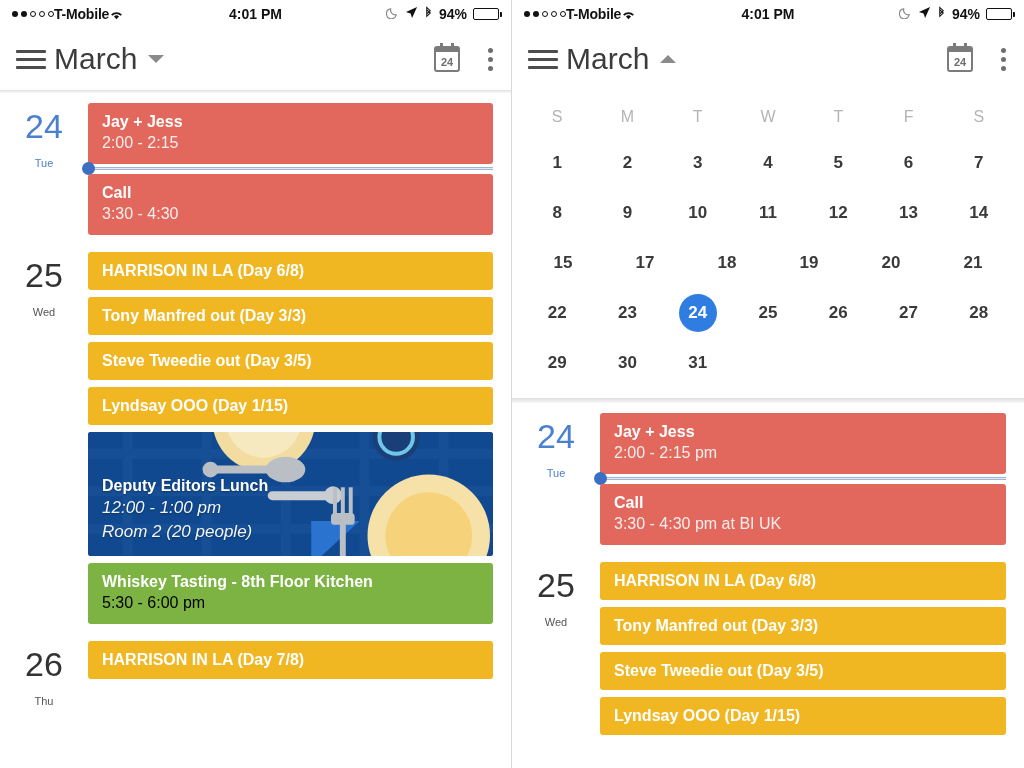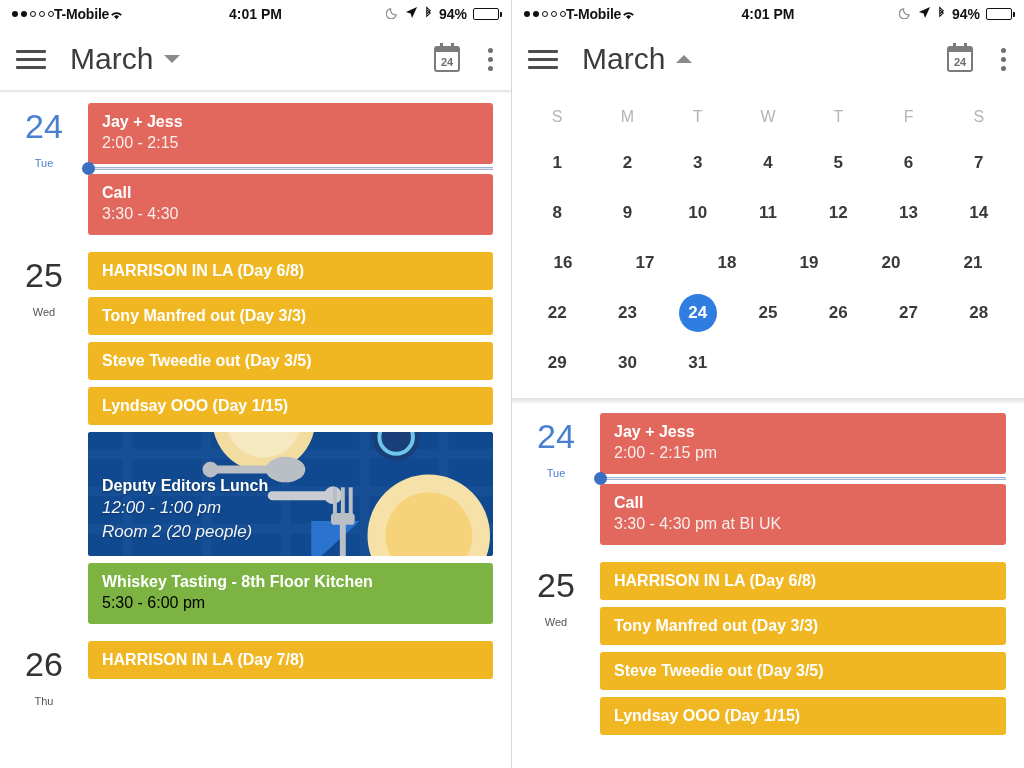--- a/index.html
+++ b/index.html
@@ -55,21 +55,21 @@
   
   .appbar {
     height: 62px; display: flex; align-items: center;
     padding: 0 16px; background: #fff;
   }
   .hamburger { width: 30px; cursor: pointer; padding: 4px 0; }
   .hamburger span {
     display: block; height: 3px; background: #4d4d4d;
     border-radius: 1px; margin: 5px 0;
   }
-  .title-wrap { display: flex; align-items: center; gap: 11px; margin-left: 24px; cursor: pointer; }
+  .title-wrap { display: flex; align-items: center; gap: 11px; margin-left: 8px; cursor: pointer; }
   .app-title { font-size: 30px; color: #3c3c3c; font-weight: normal; }
   .chev { width: 0; height: 0; border-left: 8px solid transparent; border-right: 8px solid transparent; }
   .chev.down { border-top: 8px solid #8a8a8a; }
   .chev.up { border-bottom: 8px solid #8a8a8a; }
   .appbar-actions { margin-left: auto; display: flex; align-items: center; gap: 26px; }
   .cal-icon {
     width: 26px; height: 26px; border: 2.5px solid #7b7b7b; border-radius: 3px;
     position: relative; display: flex; align-items: flex-end; justify-content: center;
     font-size: 11px; font-weight: bold; color: #6e6e6e; padding-bottom: 2px;
   }
@@ -420,21 +420,21 @@
           </div>
           <div class="mg-cell">
             <span class="pill">13</span>
           </div>
           <div class="mg-cell">
             <span class="pill">14</span>
           </div>
         </div>
         <div class="mg-row">
           <div class="mg-cell">
-            <span class="pill">16</span>
+            <span class="pill">15</span>
           </div>
           <div class="mg-cell">
             <span class="pill">17</span>
           </div>
           <div class="mg-cell">
             <span class="pill">18</span>
           </div>
           <div class="mg-cell">
             <span class="pill">19</span>
           </div>

